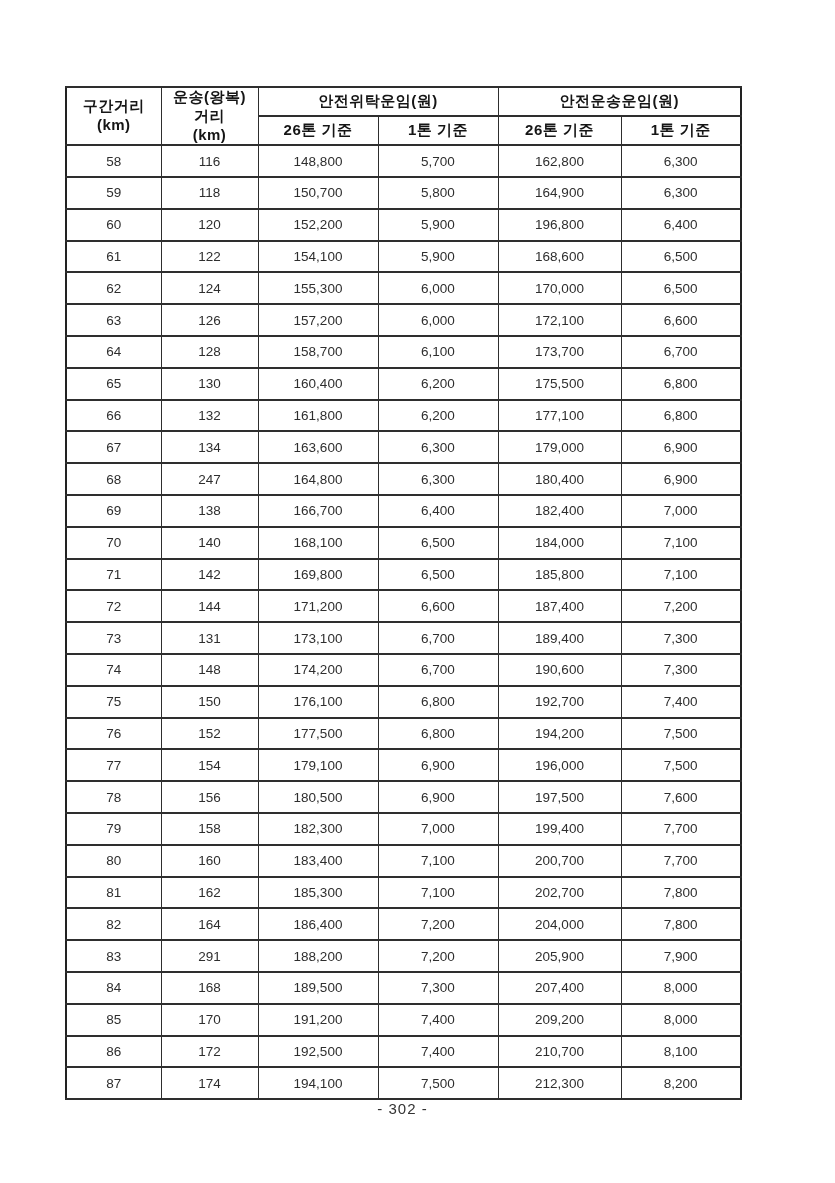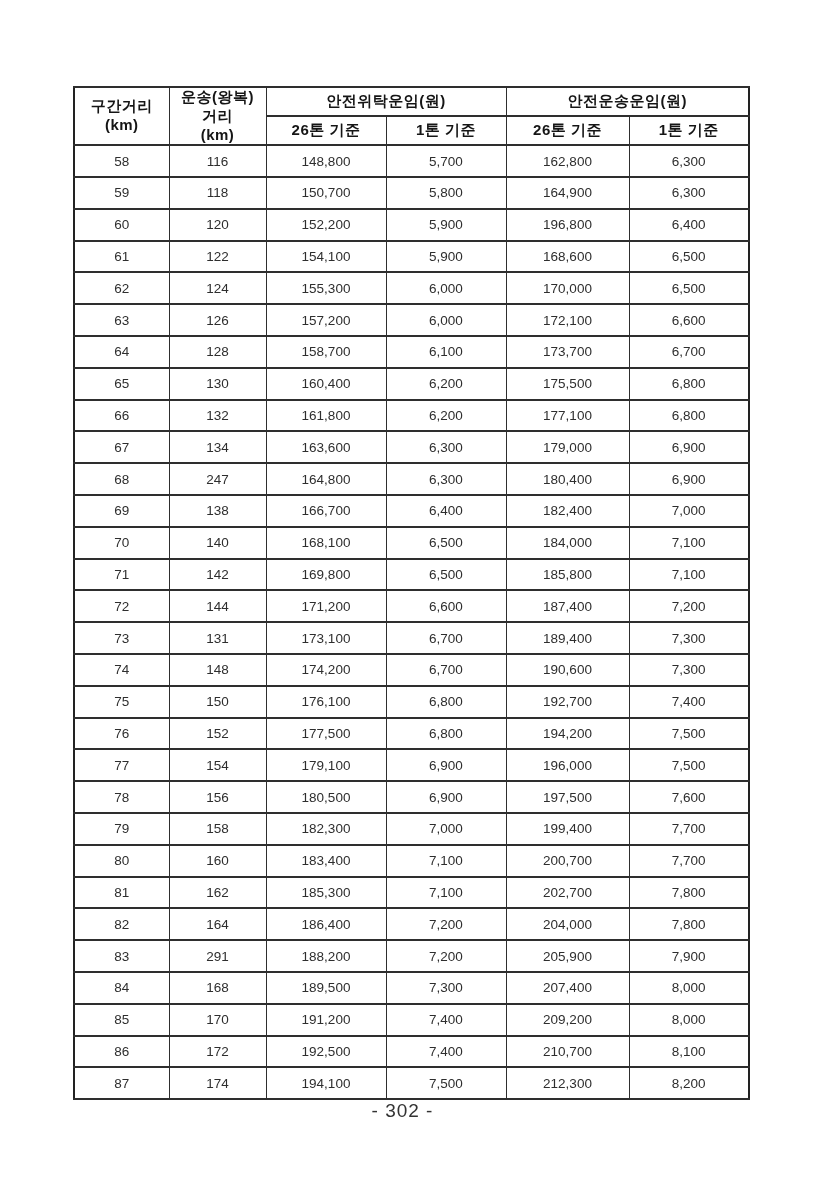--- a/index.html
+++ b/index.html
@@ -11,21 +11,21 @@
     position: relative;
     width: 835px;
     height: 1183px;
     background: #ffffff;
     font-family: "Liberation Sans", "DejaVu Sans", sans-serif;
     color: #2b2b2b;
     overflow: hidden;
   }
   table.fare-table {
     position: absolute;
-    left: 73px;
+    left: 65px;
     top: 86px;
     width: 675px;
     height: 951px;
     border-collapse: collapse;
     table-layout: fixed;
     border: 2px solid #222222;
   }
   .fare-table th, .fare-table td {
     border: 1px solid #2e2e2e;
     border-top-width: 2px;
@@ -49,21 +49,21 @@
     font-size: 13.5px;
     color: #2e2e2e;
     height: 29.8px;
   }
   .footer {
     position: absolute;
     left: 65px;
     width: 675px;
     top: 1100px;
     text-align: center;
-    font-size: 19px;
+    font-size: 15px;
     color: #333333;
     letter-spacing: 1px;
   }
 </style>
 </head>
 <body>
 
 <div class="page">
 
   <table class="fare-table">

